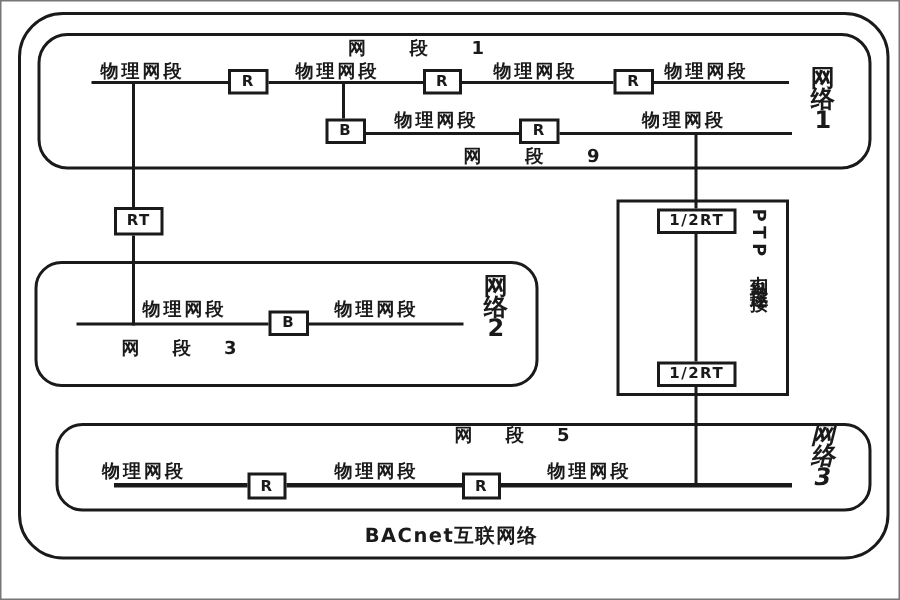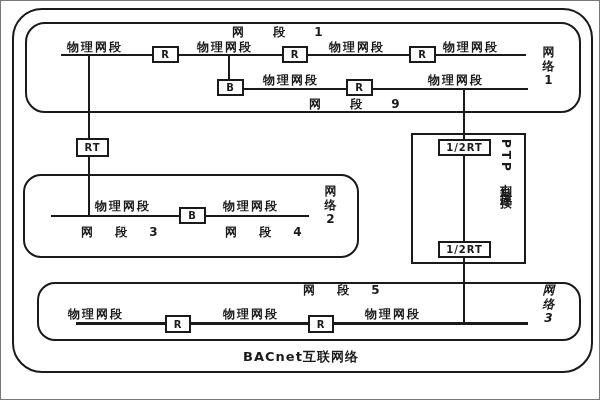--- a/index.html
+++ b/index.html
@@ -19,21 +19,21 @@
   .vl  { background:var(--line); width:2px; }
   .dev {
     border:2px solid var(--line); background:#fff;
     display:flex; align-items:center; justify-content:center;
     font-weight:bold; font-size:10px; letter-spacing:1px; z-index:5;
   }
   .lbl { font-size:12px; font-weight:bold; white-space:nowrap; letter-spacing:2px; z-index:6; }
   .seg { font-size:12px; font-weight:bold; white-space:nowrap; word-spacing:18px; z-index:6; }
   .seg-wide { word-spacing:25px; }
   .net-v {
-    width:17px; font-size:12px; font-weight:bold; line-height:14px;
+    width:17px; font-size:16px; font-weight:bold; line-height:14px;
     word-break:break-all; text-align:center; z-index:6;
   }
   .ptp-v {
     writing-mode:vertical-rl; text-orientation:mixed;
     font-size:12px; font-weight:bold; letter-spacing:3px; z-index:6;
   }
   .title { font-size:13px; font-weight:bold; text-align:center; letter-spacing:1px; z-index:6; }
   .legend { font-size:12px; font-weight:bold; white-space:nowrap; letter-spacing:0.5px; z-index:6; }
 </style>
 </head>
@@ -82,21 +82,20 @@
   <div class="abs lbl" style="left:94px; top:197px;">物理网段</div>
   <div class="abs lbl" style="left:222px; top:197px;">物理网段</div>
 
   <div class="abs lbl" style="left:67px; top:305px;">物理网段</div>
   <div class="abs lbl" style="left:222px; top:305px;">物理网段</div>
   <div class="abs lbl" style="left:364px; top:305px;">物理网段</div>
 
   <div class="abs seg seg-wide" style="left:231px; top:23px;">网 段 1</div>
   <div class="abs seg seg-wide" style="left:308px; top:95px;">网 段 9</div>
   <div class="abs seg" style="left:64px; top:223px;margin-left:16px;">网 段 3</div>
-  <div class="abs seg" style="left:224px; top:223px;">网 段 4</div>
   <div class="abs seg" style="left:269px; top:281px;margin-left:33px;">网 段 5</div>
 
   <div class="abs net-v" style="left:539px; top:44px;">网络1</div>
   <div class="abs net-v" style="left:321px; top:183px;">网络2</div>
   <div class="abs net-v" style="left:539px; top:282px;font-style:italic;">网络3</div>
 
   <div class="abs ptp-v" style="left:496px; top:138px; height:120px;">PTP点到点连接</div>
 
   <div class="abs title" style="left:0; top:347px; width:600px;">BACnet互联网络</div>
 

